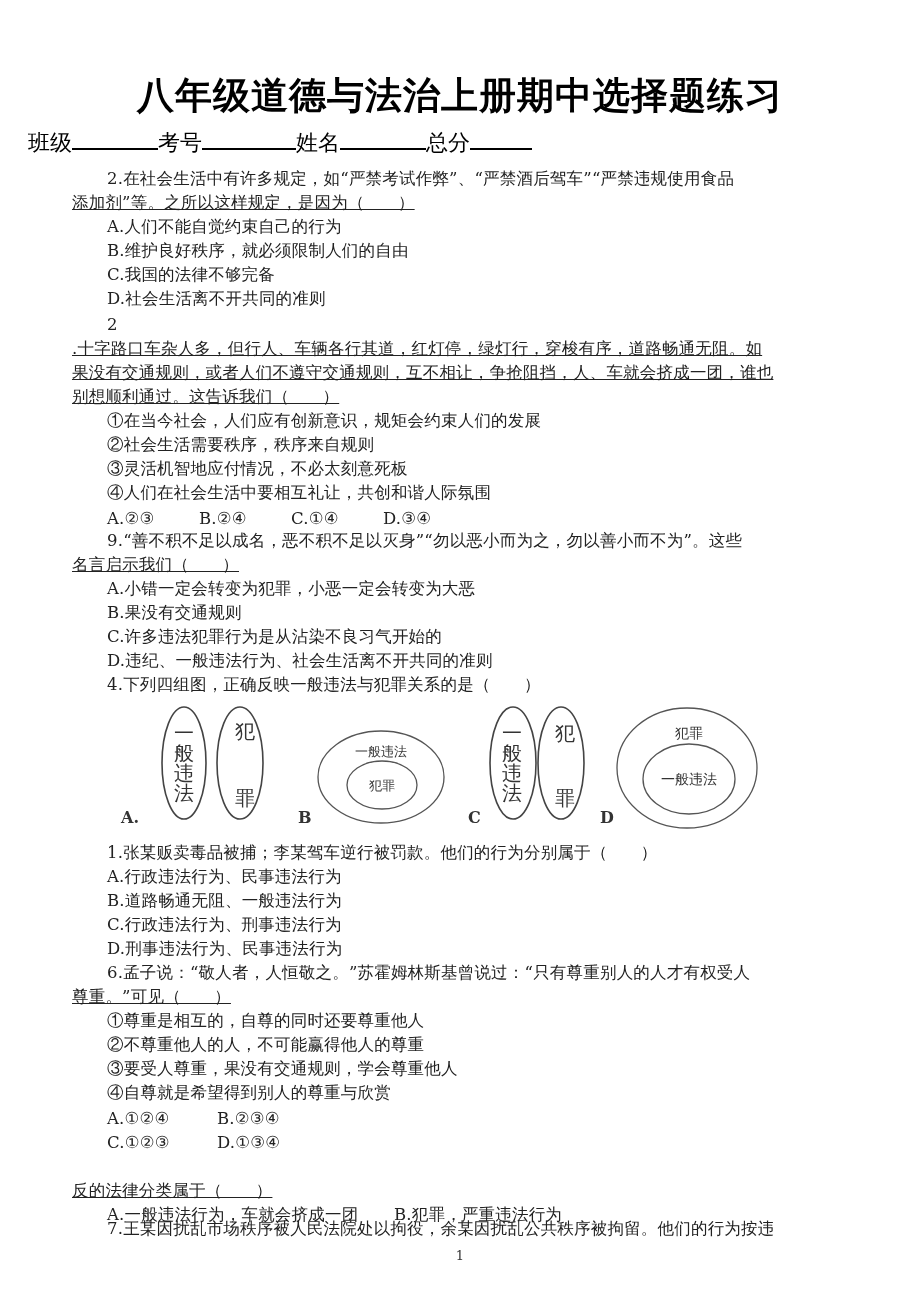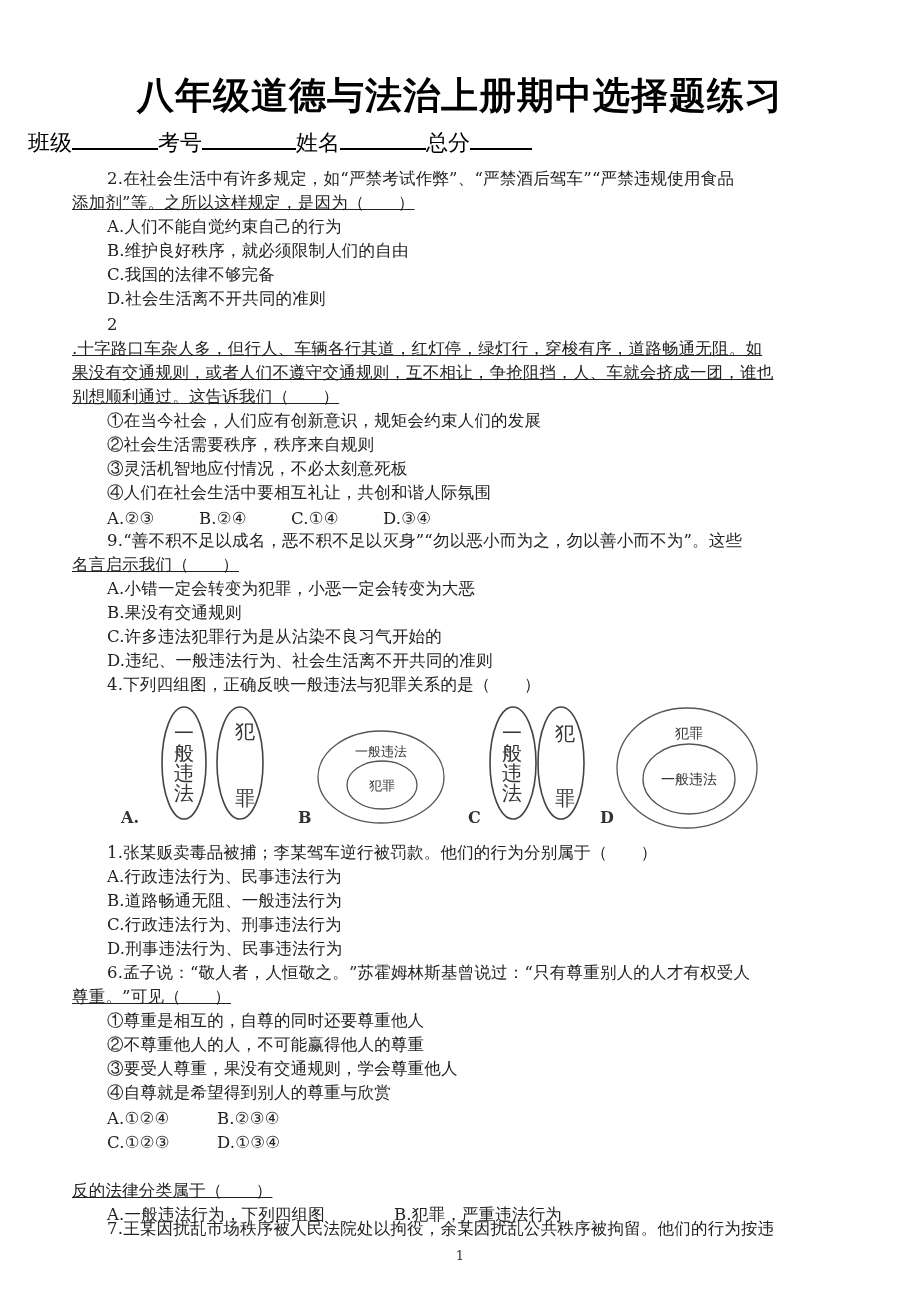--- a/index.html
+++ b/index.html
@@ -113,17 +113,17 @@
   <div class="line ind" style="top:1034px">②不尊重他人的人，不可能赢得他人的尊重</div>
   <div class="line ind" style="top:1058px">③要受人尊重，果没有交通规则，学会尊重他人</div>
   <div class="line ind" style="top:1082px">④自尊就是希望得到别人的尊重与欣赏</div>
   <div class="line ind" style="top:1108px">A.①②④</div>
   <div class="line" style="top:1108px; left:217px">B.②③④</div>
   <div class="line ind" style="top:1132px">C.①②③</div>
   <div class="line" style="top:1132px; left:217px">D.①③④</div>
 
   <div class="line ind" style="top:1218px">7.王某因扰乱市场秩序被人民法院处以拘役，余某因扰乱公共秩序被拘留。他们的行为按违</div>
   <div class="line full" style="top:1180px">反的法律分类属于（　　）</div>
-  <div class="line ind" style="top:1204px">A.一般违法行为，下列四组图</div>
+  <div class="line ind" style="top:1204px">A.一般违法行为，车就会挤成一团</div>
   <div class="line" style="top:1204px; left:394px">B.犯罪，严重违法行为</div>
 
   <div class="page-num">1</div>
 </div>
 
 </body></html>

